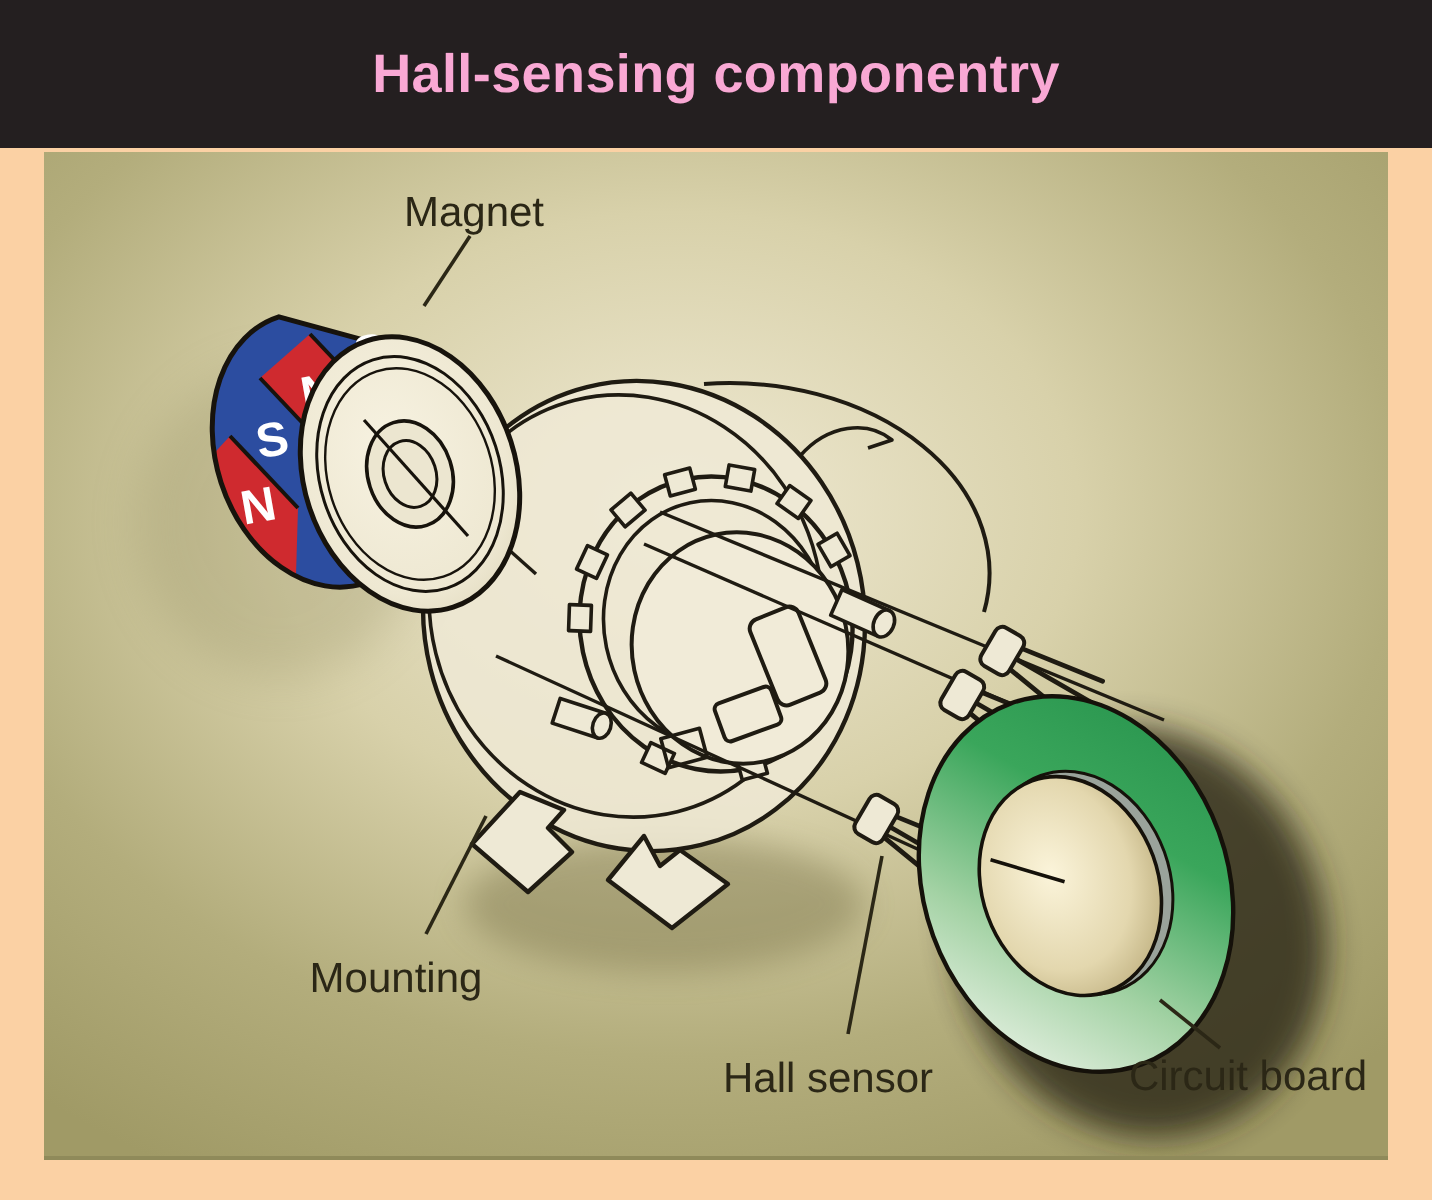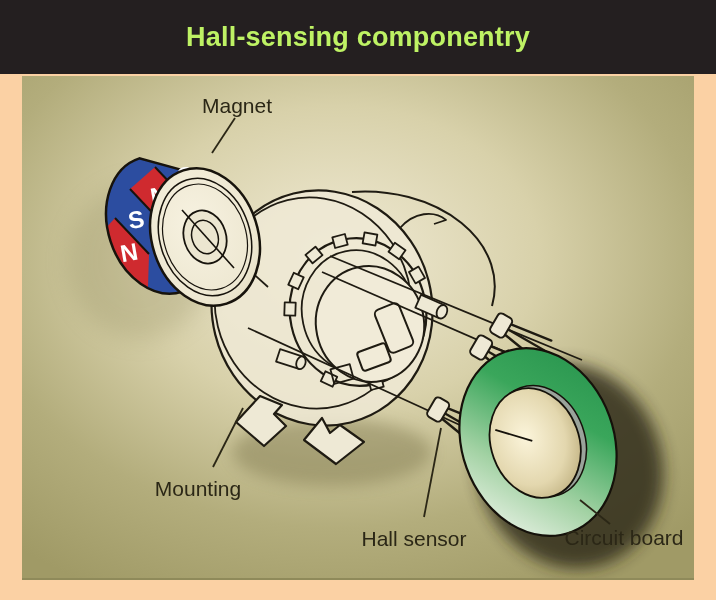--- a/index.html
+++ b/index.html
@@ -9,21 +9,21 @@
     background:#fbd1a4;
     font-family:"Liberation Sans", sans-serif;
     overflow:hidden;
   }
   .titlebar{
     position:absolute;left:0;top:0;width:716px;height:74px;
     background:#241f20;
     display:flex;align-items:center;justify-content:center;
   }
   .titlebar .title{
-    color:#bef264;font-size:27px;font-weight:bold;letter-spacing:0.2px;
+    color:#f9a8d4;font-size:27px;font-weight:bold;letter-spacing:0.2px;
   }
   .canvas{
     position:absolute;left:22px;top:76px;width:672px;height:502px;
     border-bottom:2px solid #8f8a5a;
   }
   svg{display:block;}
   .lbl{
     font-family:"Liberation Sans", sans-serif;
     font-size:21px;fill:#2b2716;
   }

